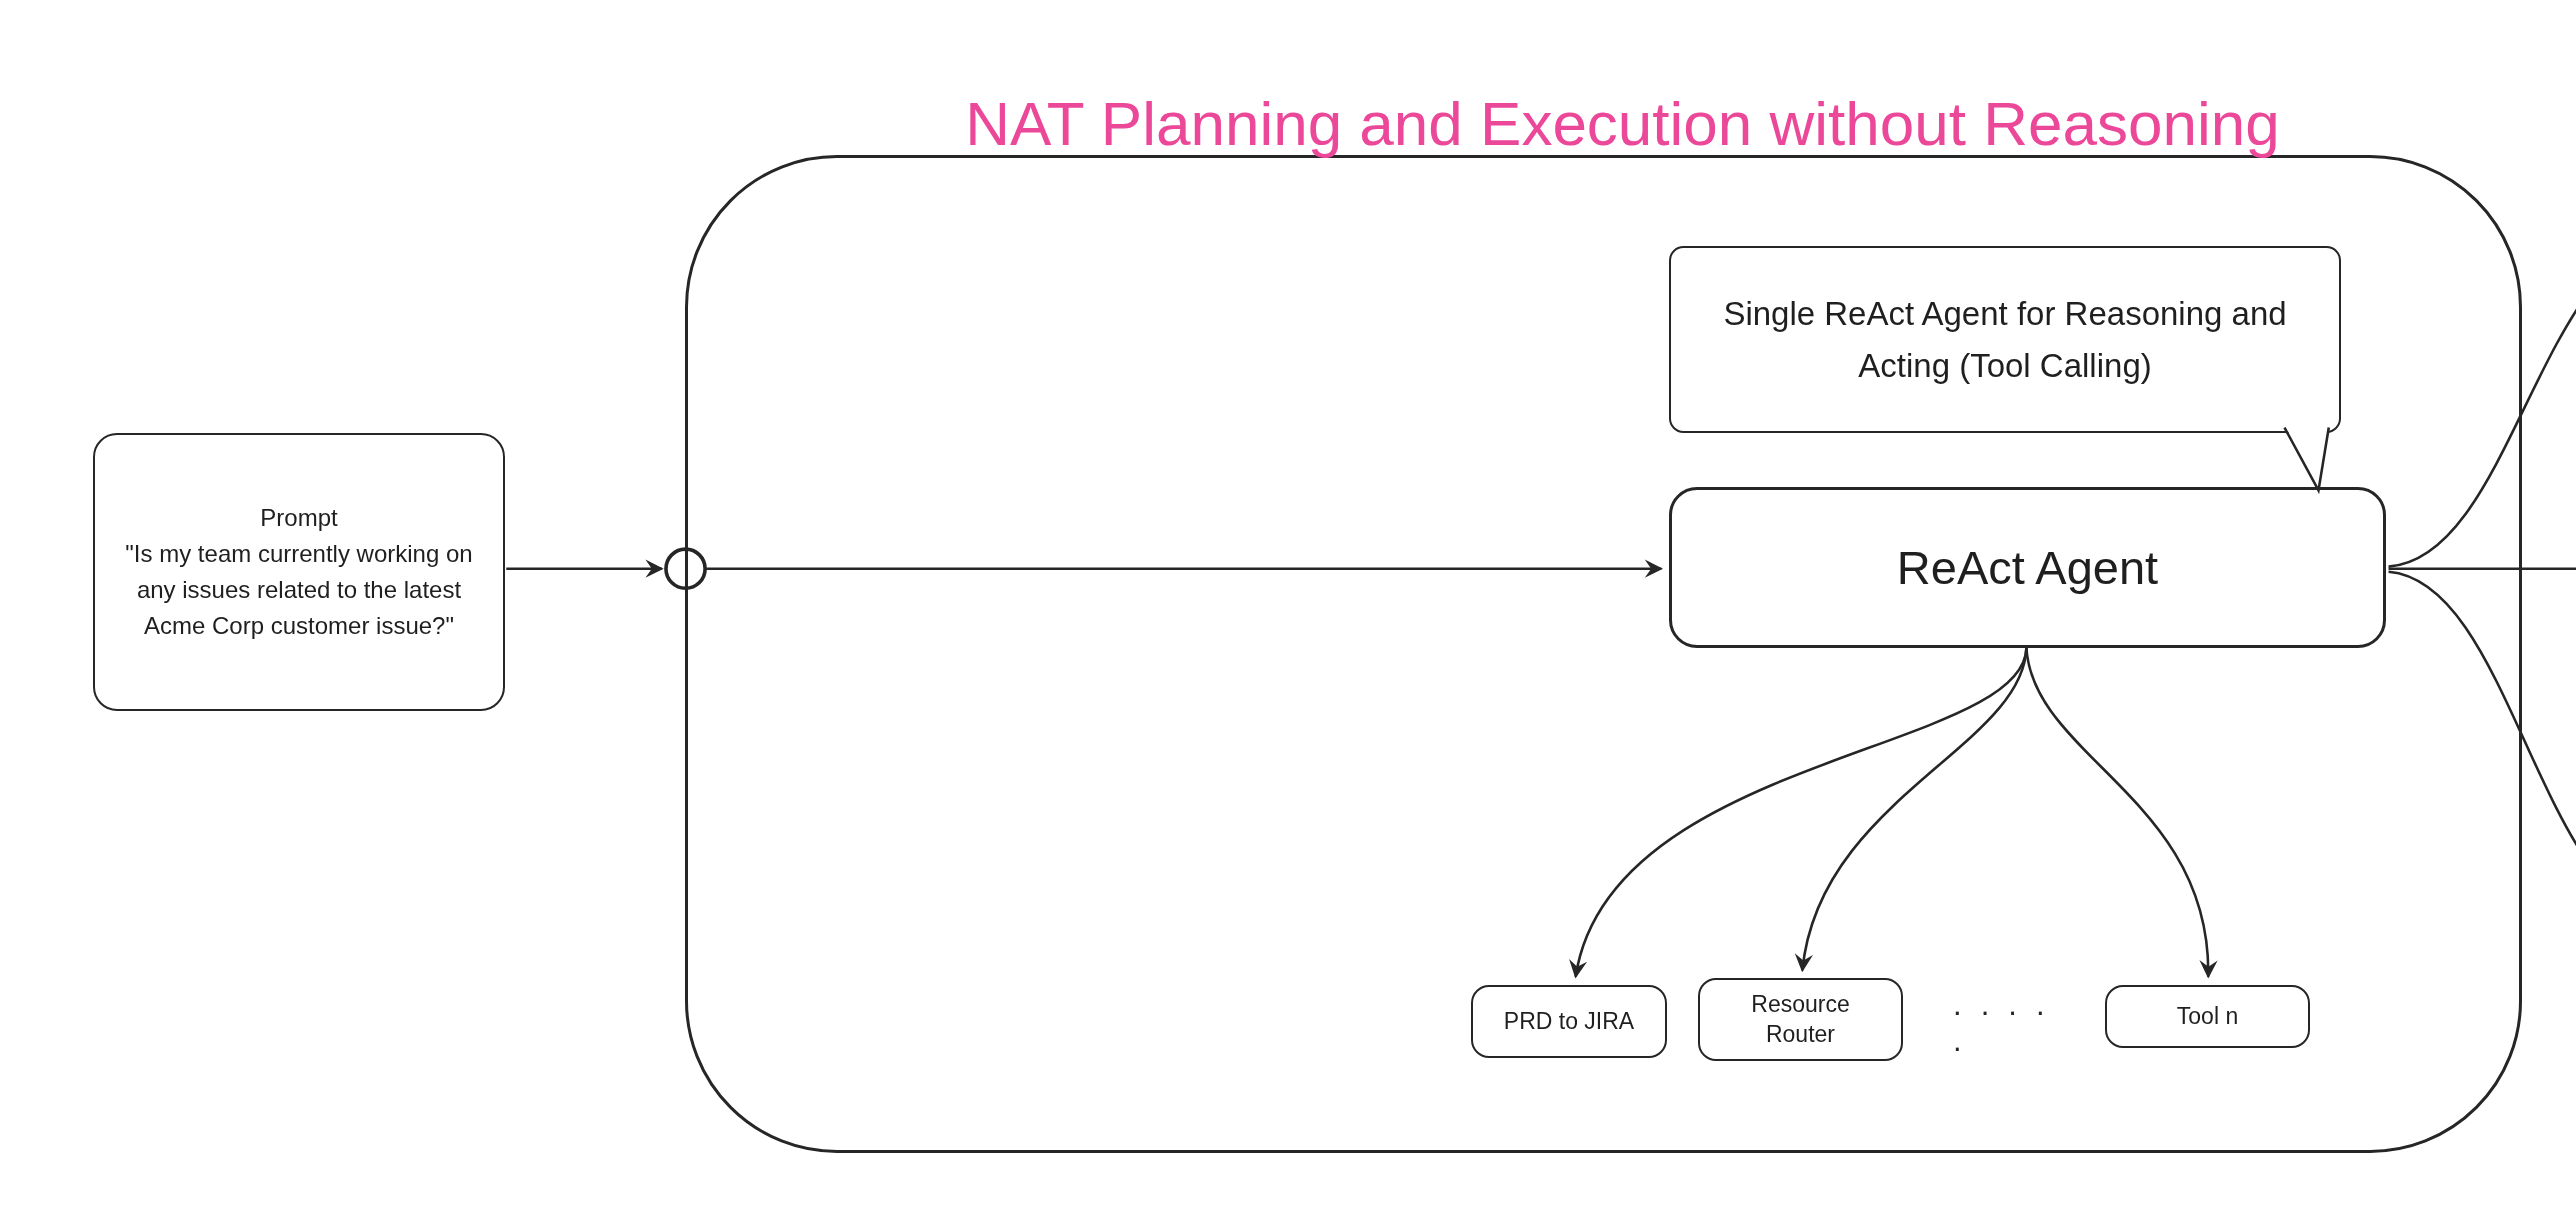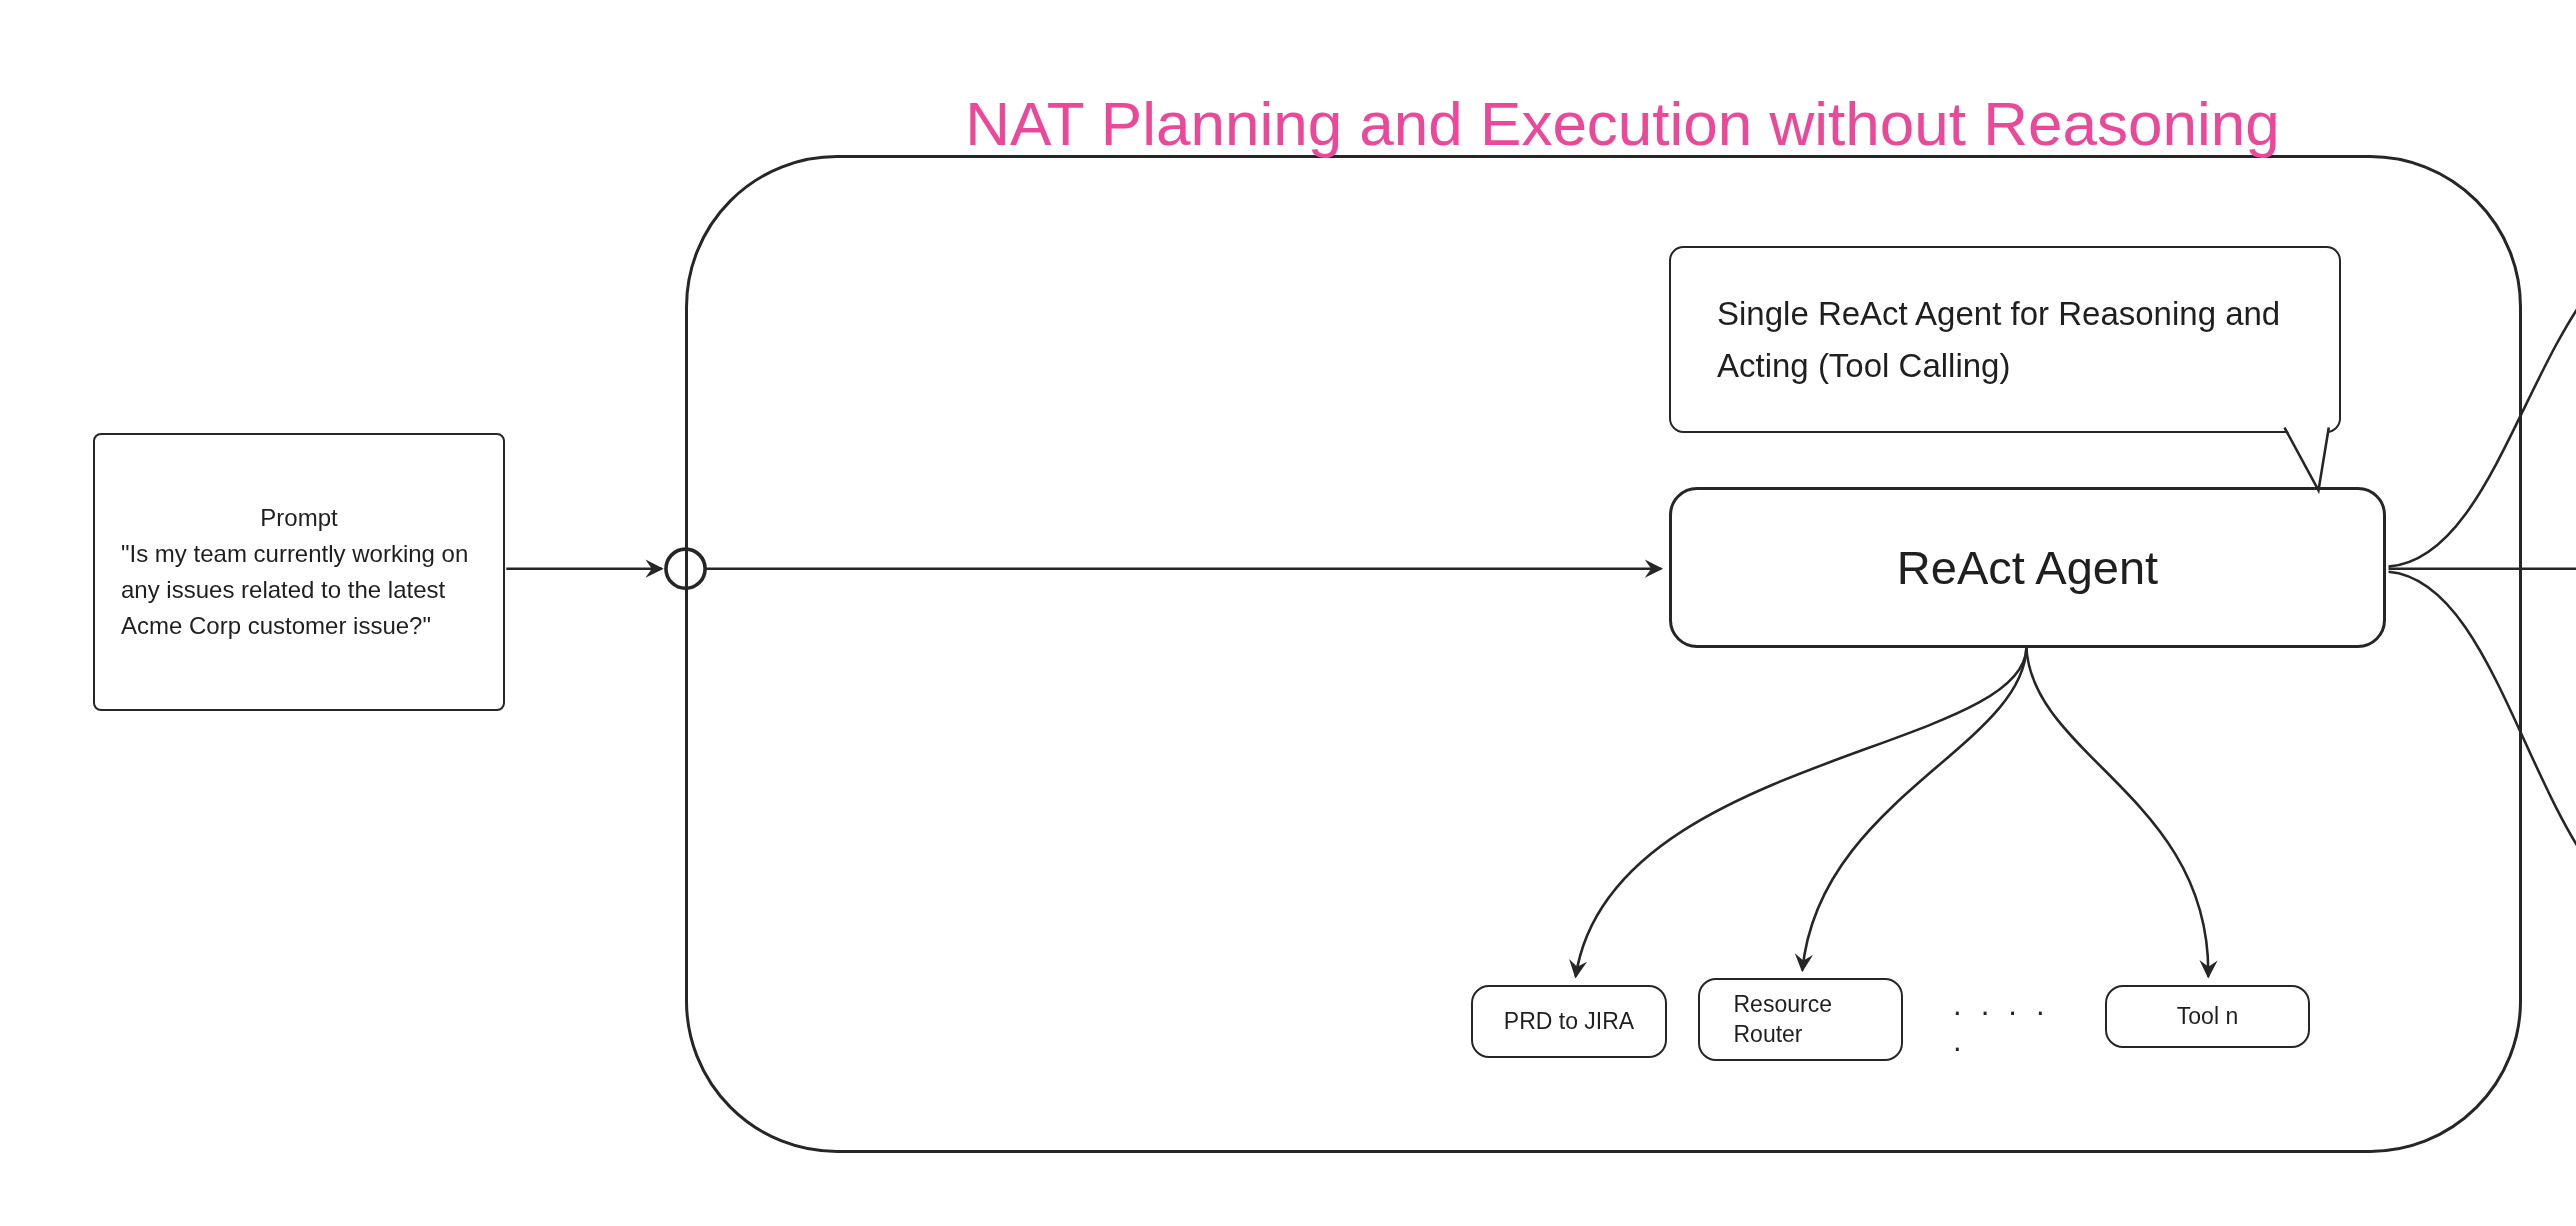--- a/index.html
+++ b/index.html
@@ -1,26 +1,26 @@
 <!DOCTYPE html>
 <html style="font-size:8.2px"><head>
 <meta charset="utf-8">
 <style>
   html,body{margin:0;padding:0;background:#ffffff;}
   #canvas{position:relative;width:3463px;height:1226px;background:#ffffff;overflow:hidden;
           font-family:"Liberation Sans", sans-serif;color:#1f1f1f;}
   .abs{position:absolute;}
   .box{position:absolute;background:#ffffff;border:2.6px solid #262626;
        display:flex;flex-direction:column;align-items:center;justify-content:center;
-       text-align:left;box-sizing:border-box;}
+       text-align:center;box-sizing:border-box;}
   #page-title{left:891px;top:87px;width:1463px;text-align:center;
               font-size:62px;line-height:1.2;color:#ec4899;}
   #outer-container{left:685px;top:155px;width:1831px;height:992px;
                    border:3.1px solid #262626;border-radius:152px;background:transparent;}
-  #prompt-box{left:93px;top:433px;width:412px;height:278px;border-radius:8px;
+  #prompt-box{left:93px;top:433px;width:412px;height:278px;border-radius:24px;
               font-size:24px;line-height:1.5;padding:0 26px;}
   #callout-bubble{left:1669px;top:246px;width:672px;height:187px;border-radius:14.4px;
                   font-size:33px;line-height:1.55;padding:0 46px;}
   #react-box{left:1669px;top:487px;width:717px;height:161px;border-radius:28px;
              border-width:3.1px;font-size:47px;}
   .tool{border-radius:18px;font-size:23px;line-height:1.3;padding:0 9.3px;}
   #tool-1{left:1471px;top:985px;width:196px;height:73px;}
   #tool-2{left:1698px;top:978px;width:205px;height:83px;}
   #tool-3{left:2105px;top:985px;width:205px;height:63px;}
   #tool-2 .wrap{display:inline-block;max-width:134px;}

